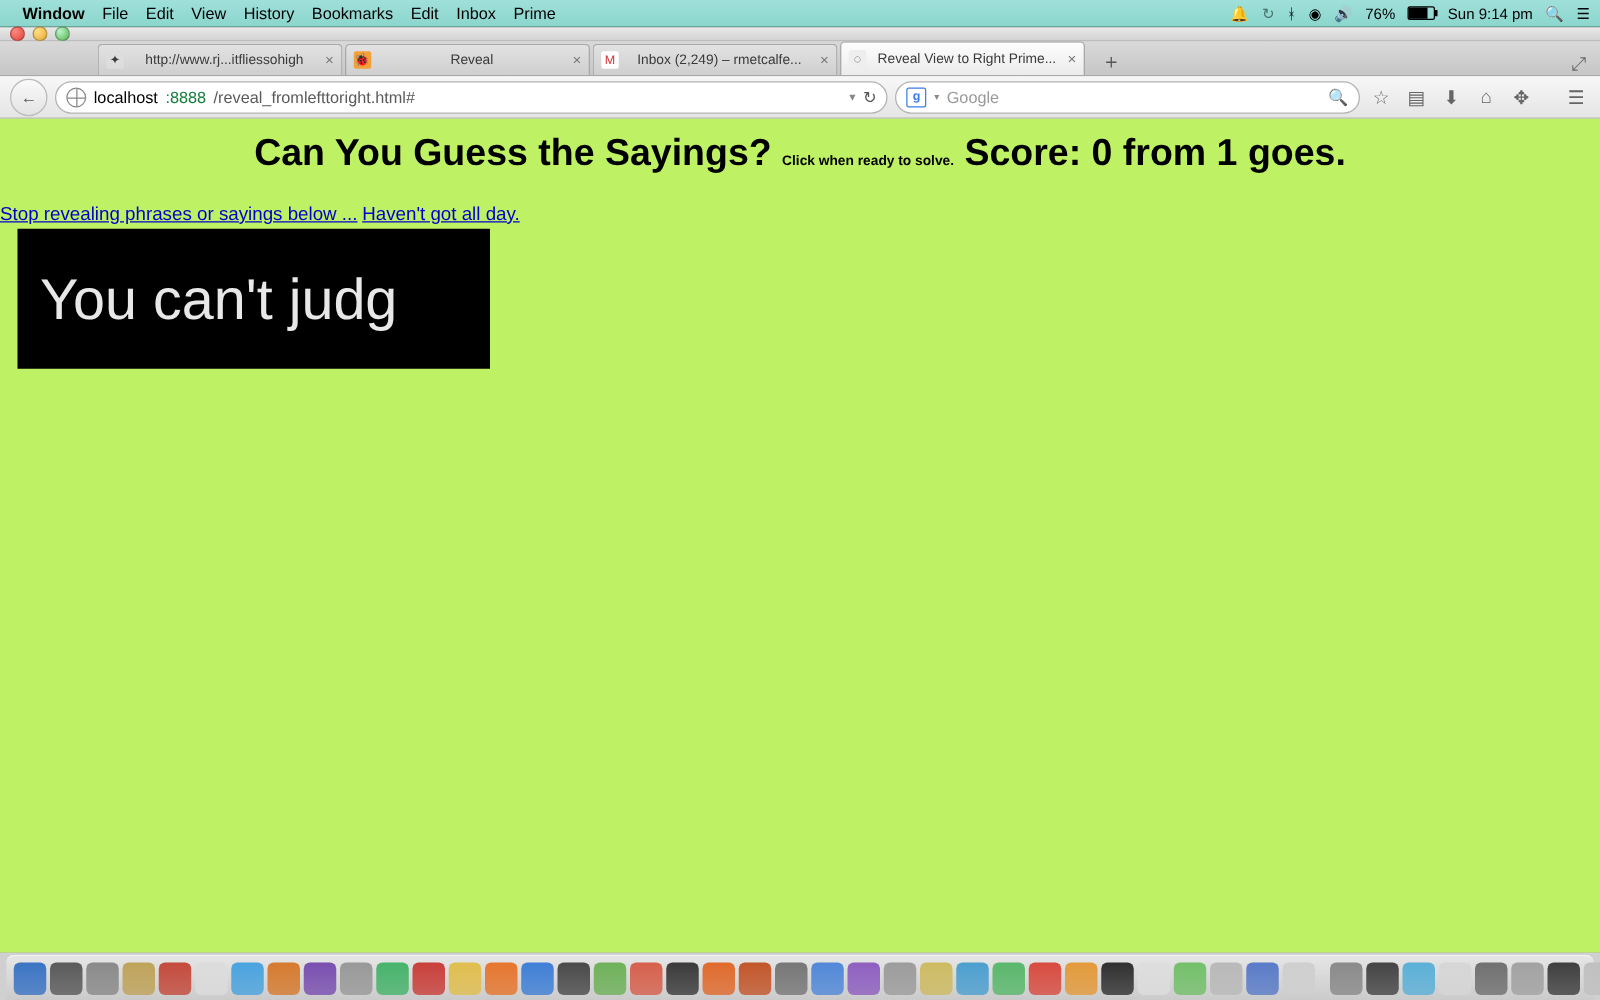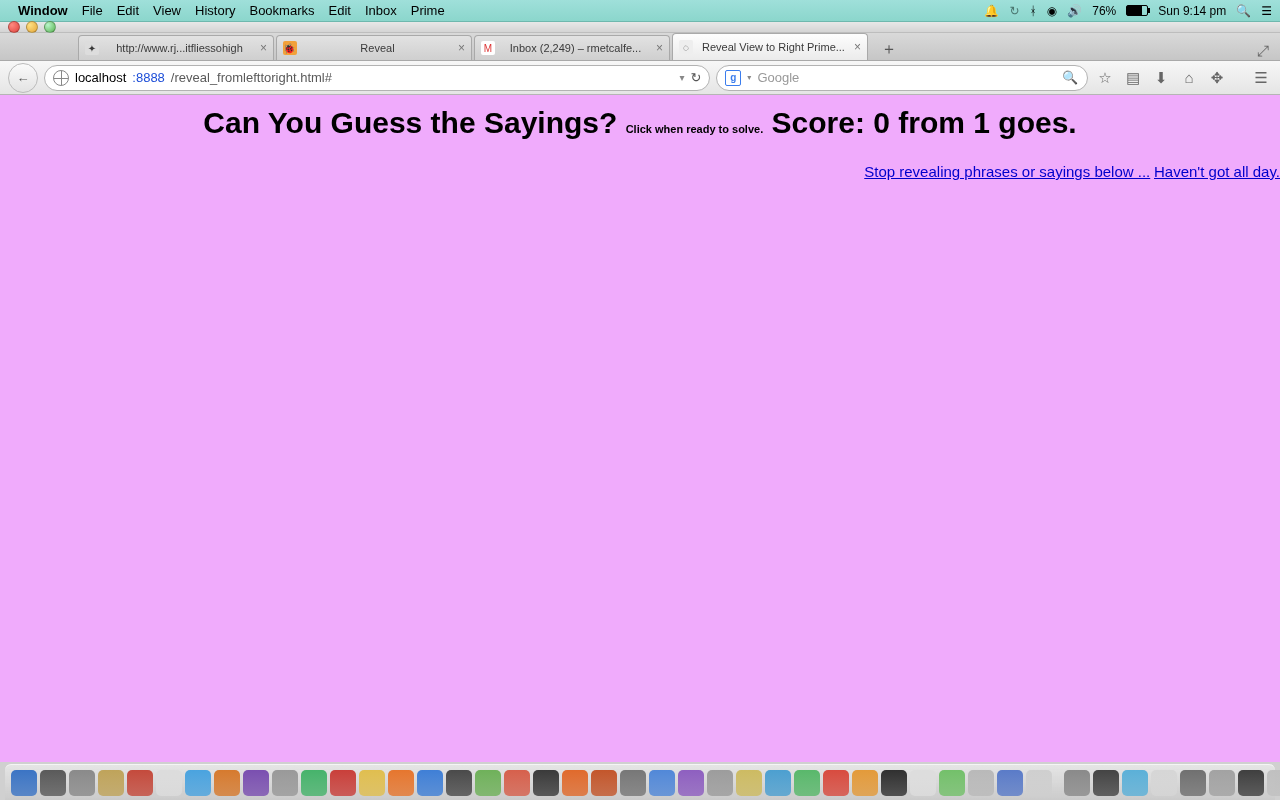--- a/index.html
+++ b/index.html
@@ -105,21 +105,21 @@
     display:flex;
     align-items:center;
     padding: 0 8px;
     font-size: 13px;
     gap:6px;
   }
   .urlbar .globe { width:16px; height:16px; border:1px solid #888; border-radius:50%; position:relative; flex:none;}
   .urlbar .globe::before{content:"";position:absolute;left:0;right:0;top:50%;border-top:1px solid #888;}
   .urlbar .globe::after{content:"";position:absolute;top:0;bottom:0;left:50%;border-left:1px solid #888;}
   .urlbar .host { color:#000;}
-  .urlbar .port { color:#1d4ed8;}
+  .urlbar .port { color:#15803d;}
   .urlbar .path { color:#5a5a5a;}
   .urlbar .fill { flex:1;}
   .urlbar .drop { color:#888; font-size:10px;}
   .urlbar .reload { color:#555; font-size:13px;}
   .searchbar {
     flex: 1.2;
     height:26px;
     border:1px solid #b3b3b3;
     border-radius:13px;
     background:#fff;
@@ -133,36 +133,36 @@
   .searchbar .g {
     width:16px;height:16px;border:1px solid #3b7ded;border-radius:2px;
     font-size:10px;font-weight:bold;color:#3b7ded;display:flex;align-items:center;justify-content:center;
     background:#fff;flex:none;
   }
   .toolicon { width:22px; color:#666; text-align:center; font-size:15px; cursor:pointer;}
 
   
   .viewport {
     flex:1;
-    background: #f0abfc;
+    background: #bef264;
     overflow:hidden;
     position:relative;
     padding-top: 10px;
   }
   .heading {
     text-align:center;
     font-family: "Times New Roman", Georgia, serif;
     font-weight: bold;
     font-size: 30px;
     color:#000;
     line-height: 1.2;
   }
   .heading .small { font-size: 11px; font-weight: bold; vertical-align: baseline;}
   .sublinks {
-    text-align:right;
+    text-align:left;
     margin-top: 22px;
     font-family: "Times New Roman", Georgia, serif;
     font-size: 15px;
   }
   .sublinks a { color: #0000cc; text-decoration: underline; cursor:pointer;}
   .sublinks .sep { color:#000;}
   .blackbox {
     position:absolute;
     left: 14px;
     top: 88px;
@@ -308,20 +308,23 @@
     <div class="heading">
       <span>Can You Guess the Sayings? </span><span class="small">Click when ready to solve.</span><span> Score: 0 from 1 goes.</span>
     </div>
 
     <div class="sublinks">
       <a>Stop revealing phrases or sayings below ...</a>
       <span class="sep"> </span>
       <a>Haven't got all day.</a>
     </div>
 
+    <div class="blackbox">
+      <span>You can't judg</span>
+    </div>
 
   </div>
 </div>
 
 <div class="dockwrap">
   <div class="dock" id="dock">
       <div class="dockicon" style="background: linear-gradient(rgb(59, 116, 196), rgba(59, 116, 196, 0.8));"></div>
       <div class="dockicon" style="background: linear-gradient(rgb(90, 90, 90), rgba(90, 90, 90, 0.8));"></div>
       <div class="dockicon" style="background: linear-gradient(rgb(138, 138, 138), rgba(138, 138, 138, 0.8));"></div>
       <div class="dockicon" style="background: linear-gradient(rgb(191, 163, 90), rgba(191, 163, 90, 0.8));"></div>

